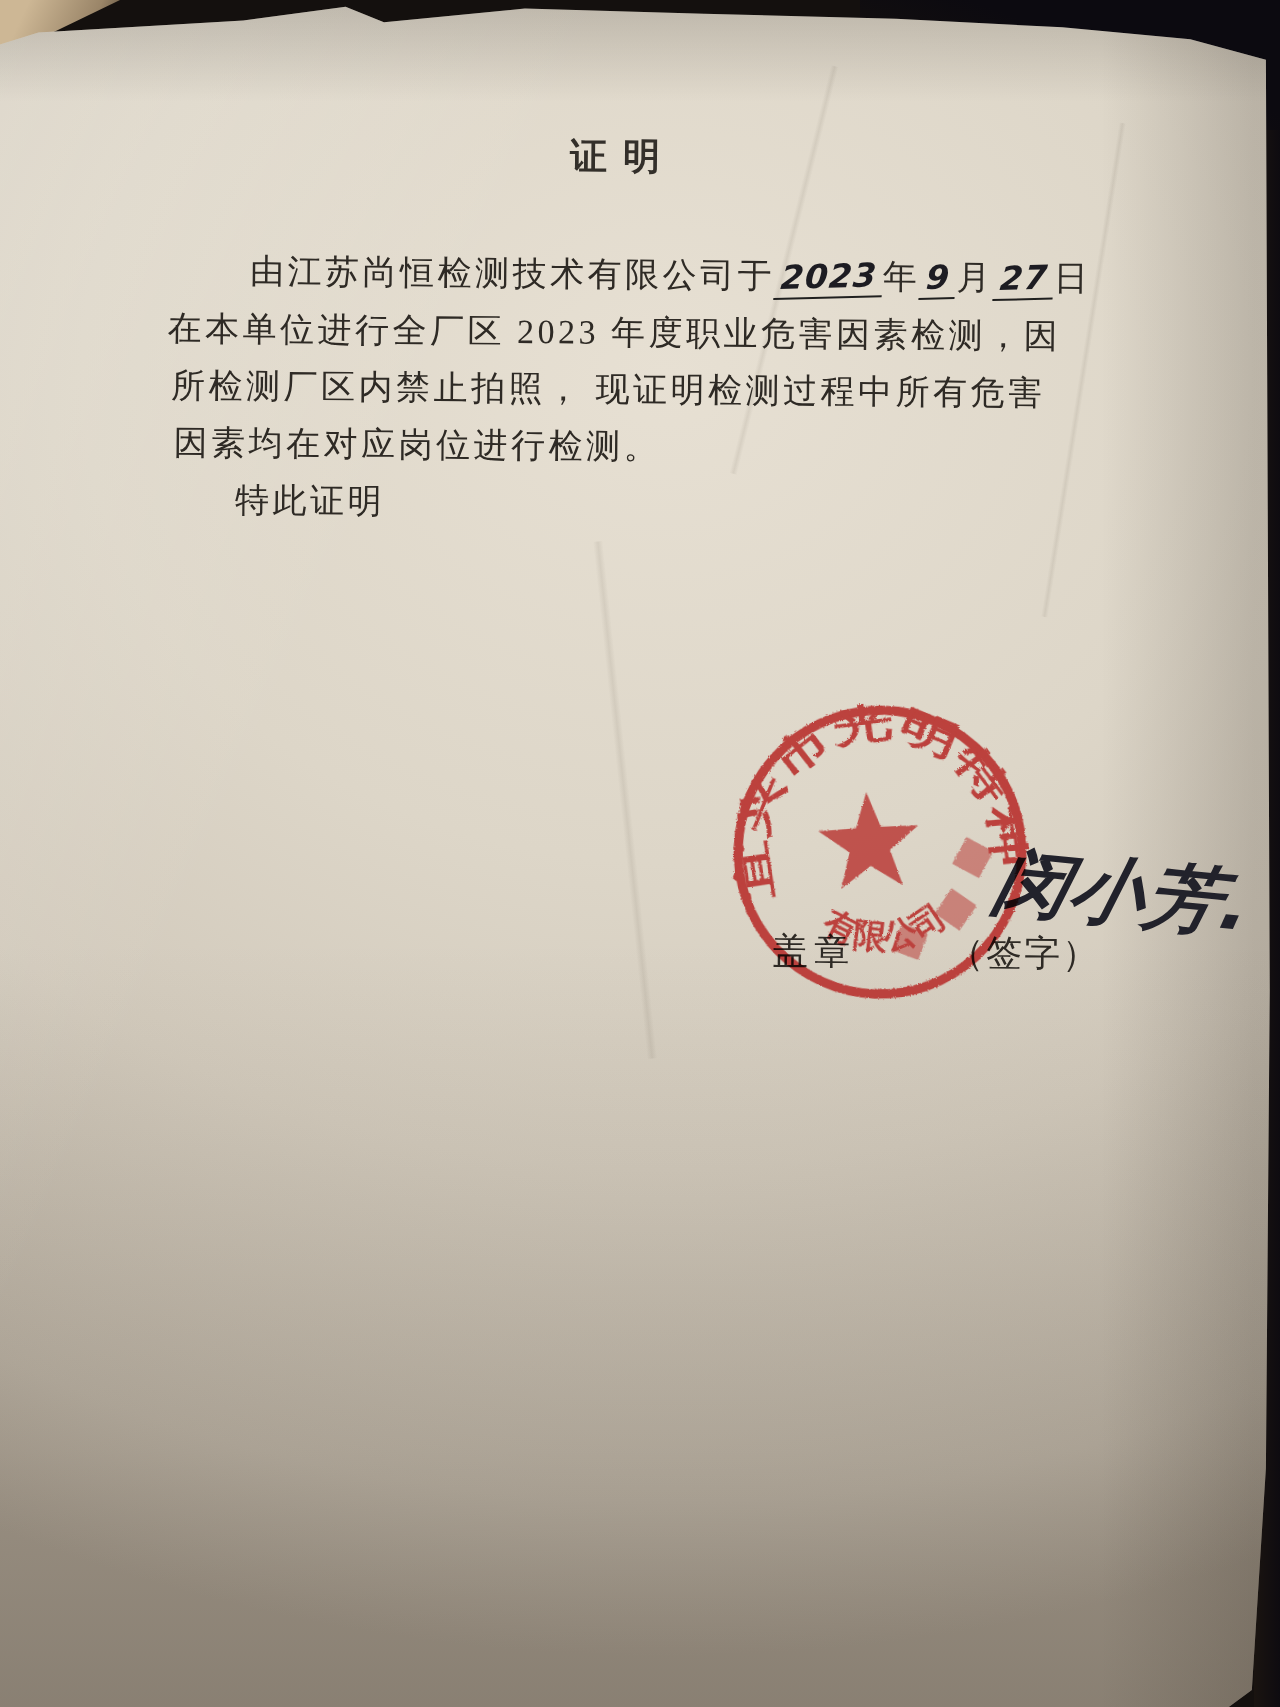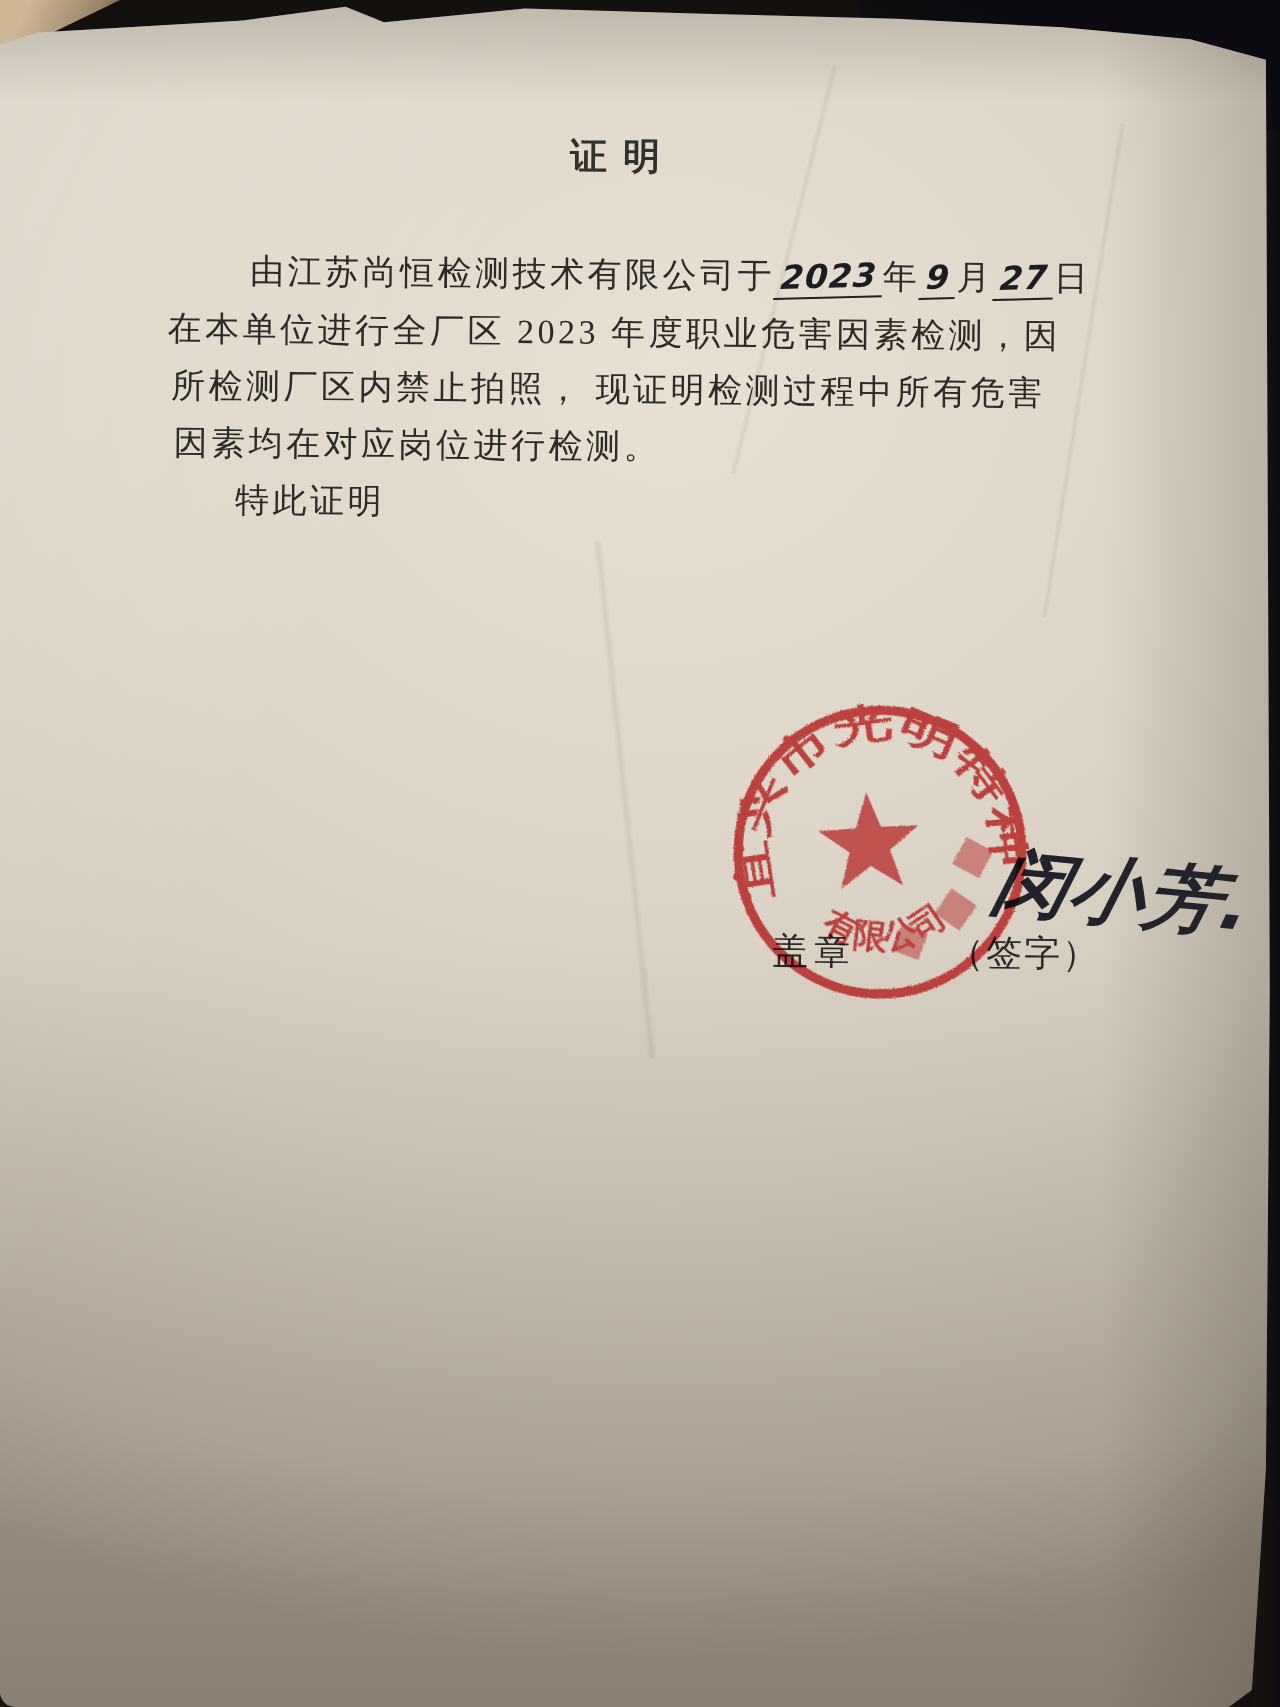--- a/index.html
+++ b/index.html
@@ -13,21 +13,21 @@
     background:linear-gradient(200deg,#0c0a10 40%,rgba(12,10,16,0) 75%);}
   .bg-right-strip{position:absolute;top:0;right:0;width:26px;height:1707px;
     background:linear-gradient(to left,#0e0b10,#1a1410);}
   
   .corner-object{position:absolute;top:0;left:0;width:120px;height:58px;
     background:linear-gradient(115deg,#cdb795 20%,#9a8568 70%,#4a3d2c 100%);
     clip-path:polygon(0 0,100% 0,0 100%);}
   
   .paper{position:absolute;inset:0;
     background:radial-gradient(ellipse 120% 75% at 52% 22%, #e7e0d3 0%, #ddd6c8 38%, #d2cabc 62%, #bcb3a5 88%, #a89e90 100%);
-    clip-path:polygon(0 2.6%,3% 1.9%,19% 1.2%,27% .4%,30% 1.3%,41% .5%,55% .8%,70% 1.1%,83% 1.6%,93% 2.3%,98.9% 3.5%,99% 22%,99.2% 58%,98.9% 86%,97.8% 99%,96% 100%,0 100%);border-radius:15px;}
+    clip-path:polygon(0 2.6%,3% 1.9%,19% 1.2%,27% .4%,30% 1.3%,41% .5%,55% .8%,70% 1.1%,83% 1.6%,93% 2.3%,98.9% 3.5%,99% 22%,99.2% 58%,98.9% 86%,97.8% 99%,96% 100%,0 100%);}
   .paper-shade{position:absolute;inset:0;pointer-events:none;
     background:
       linear-gradient(to bottom,rgba(30,24,18,.18) 0%,rgba(30,24,18,0) 6%),
       linear-gradient(115deg,rgba(255,255,250,.20) 0%,rgba(255,255,250,0) 30%),
       linear-gradient(to bottom,rgba(0,0,0,0) 55%,rgba(46,38,28,.12) 85%,rgba(46,38,28,.25) 100%),
       linear-gradient(to right,rgba(0,0,0,0) 86%,rgba(40,32,24,.18) 98%);}
   .crease{position:absolute;pointer-events:none;background:linear-gradient(to right,rgba(0,0,0,0),rgba(90,80,66,.10),rgba(0,0,0,0));}
   .content{position:absolute;inset:0;transform:rotate(.5deg);transform-origin:50% 30%;color:#2b2722;}
   .doc-title{position:absolute;top:132px;left:430px;width:380px;text-align:center;
     font-size:37px;letter-spacing:16px;font-weight:600;color:#332f2a;}

